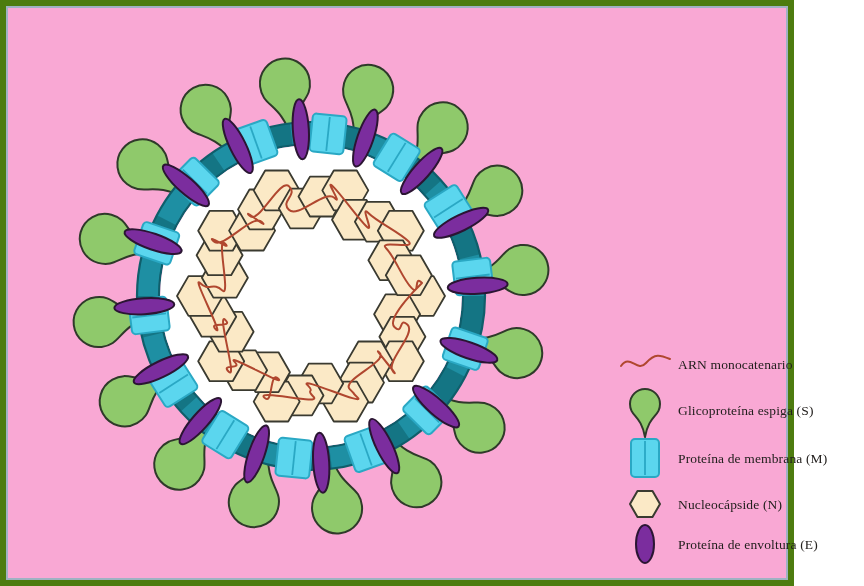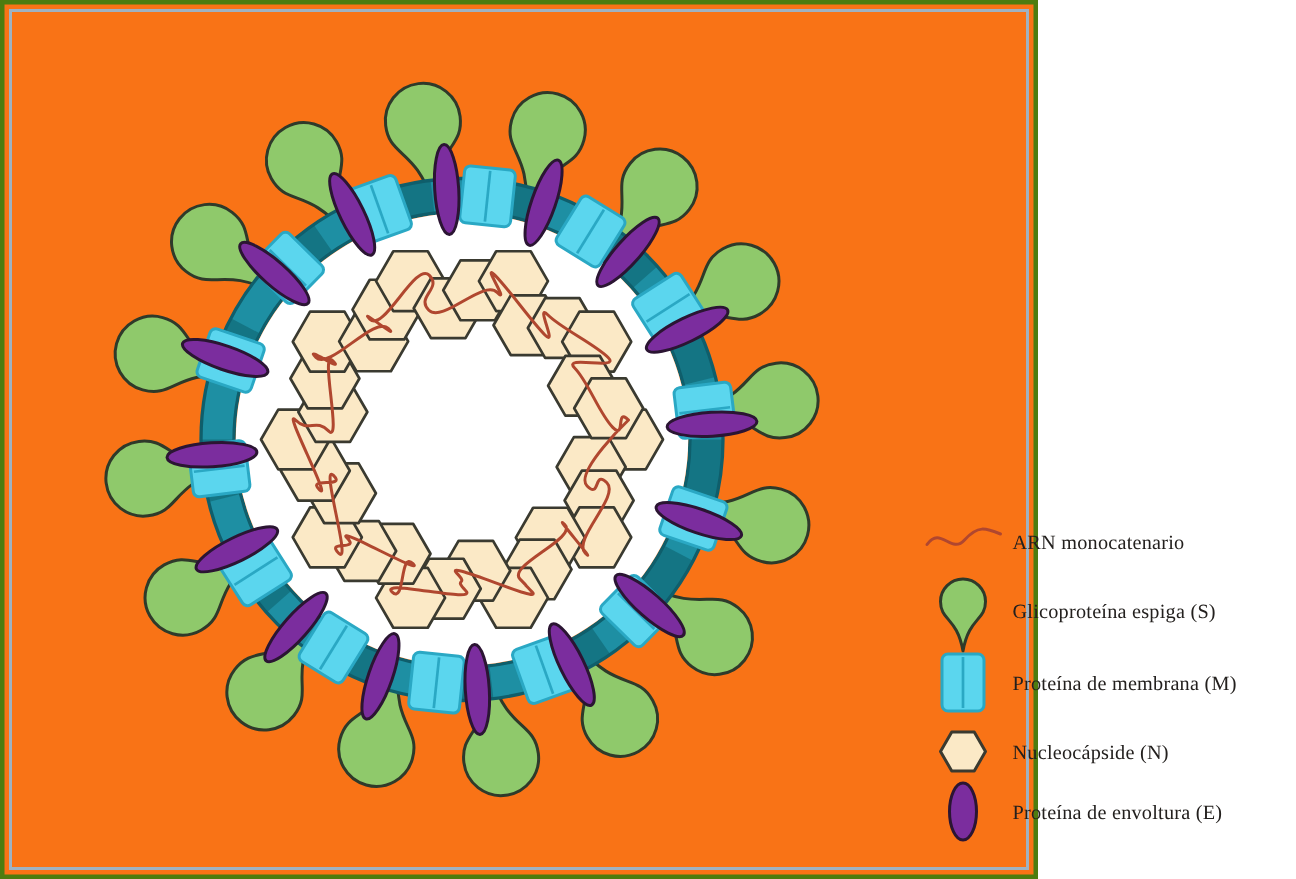--- a/index.html
+++ b/index.html
@@ -1,23 +1,23 @@
 <!DOCTYPE html>
 <html><head>
 <meta charset="utf-8">
 <style>
   html,body{margin:0;padding:0;background:#fff;}
   body{width:864px;height:586px;overflow:hidden;font-family:"Liberation Serif",serif;}
 
   #frame{
     position:relative;
-    width:692px;height:586px;
+    width:794px;height:586px;
     box-sizing:border-box;
-    background:#f97316;
-    border:3px solid #4d7c0f;
+    background:#f9a8d4;
+    border:6px solid #4d7c0f;
     outline:2px solid #9FB2C2;
     outline-offset:-8px;
   }
 
   #stage{position:absolute;inset:0;}
   #stage svg{display:block;width:864px;height:586px;}
 
   .legend-label{
     font-family:"Liberation Serif",serif;
     font-size:13.5px;

